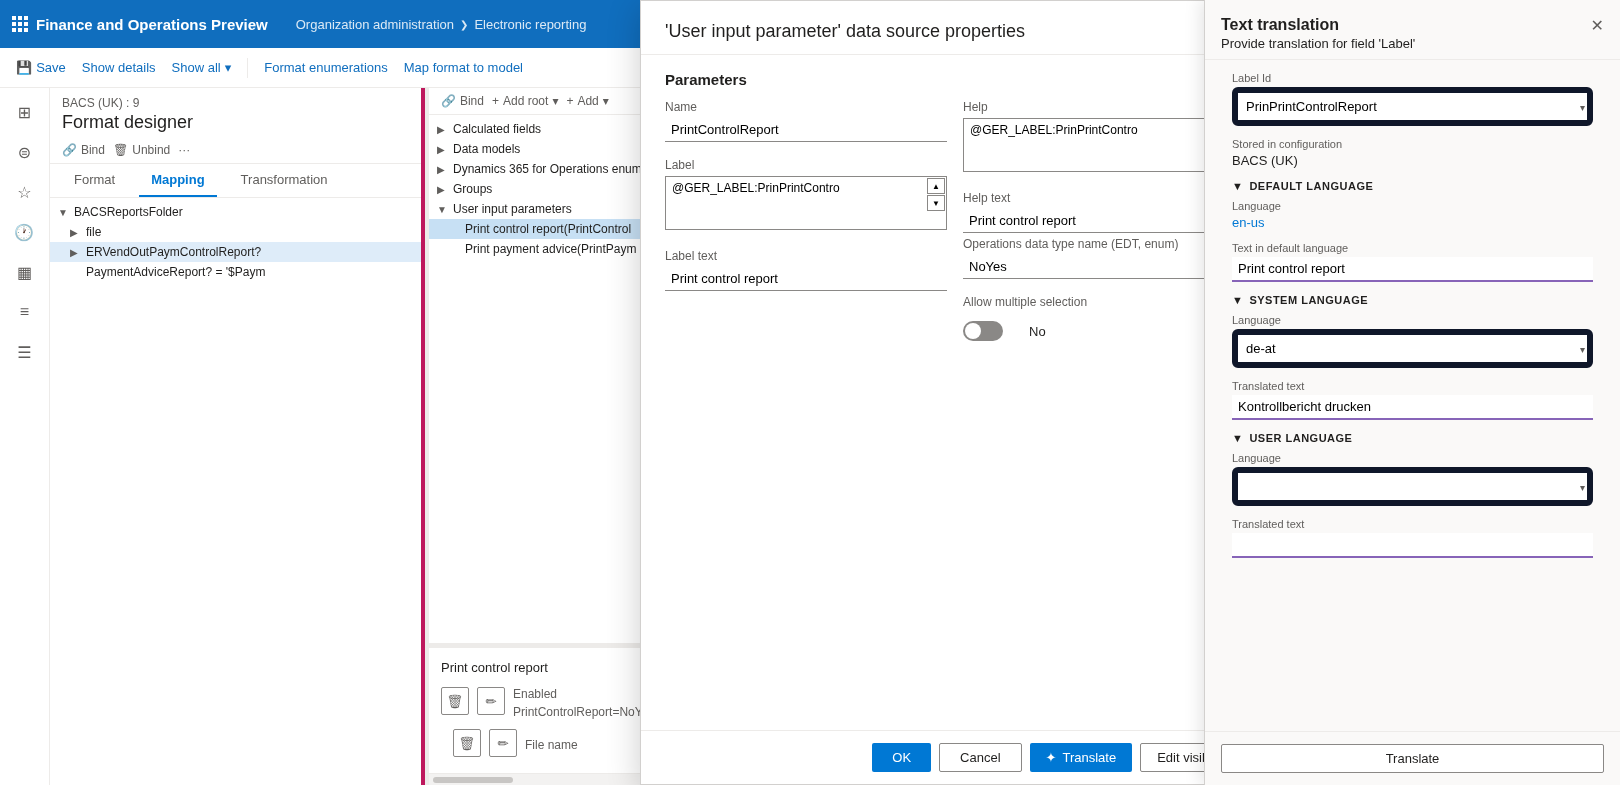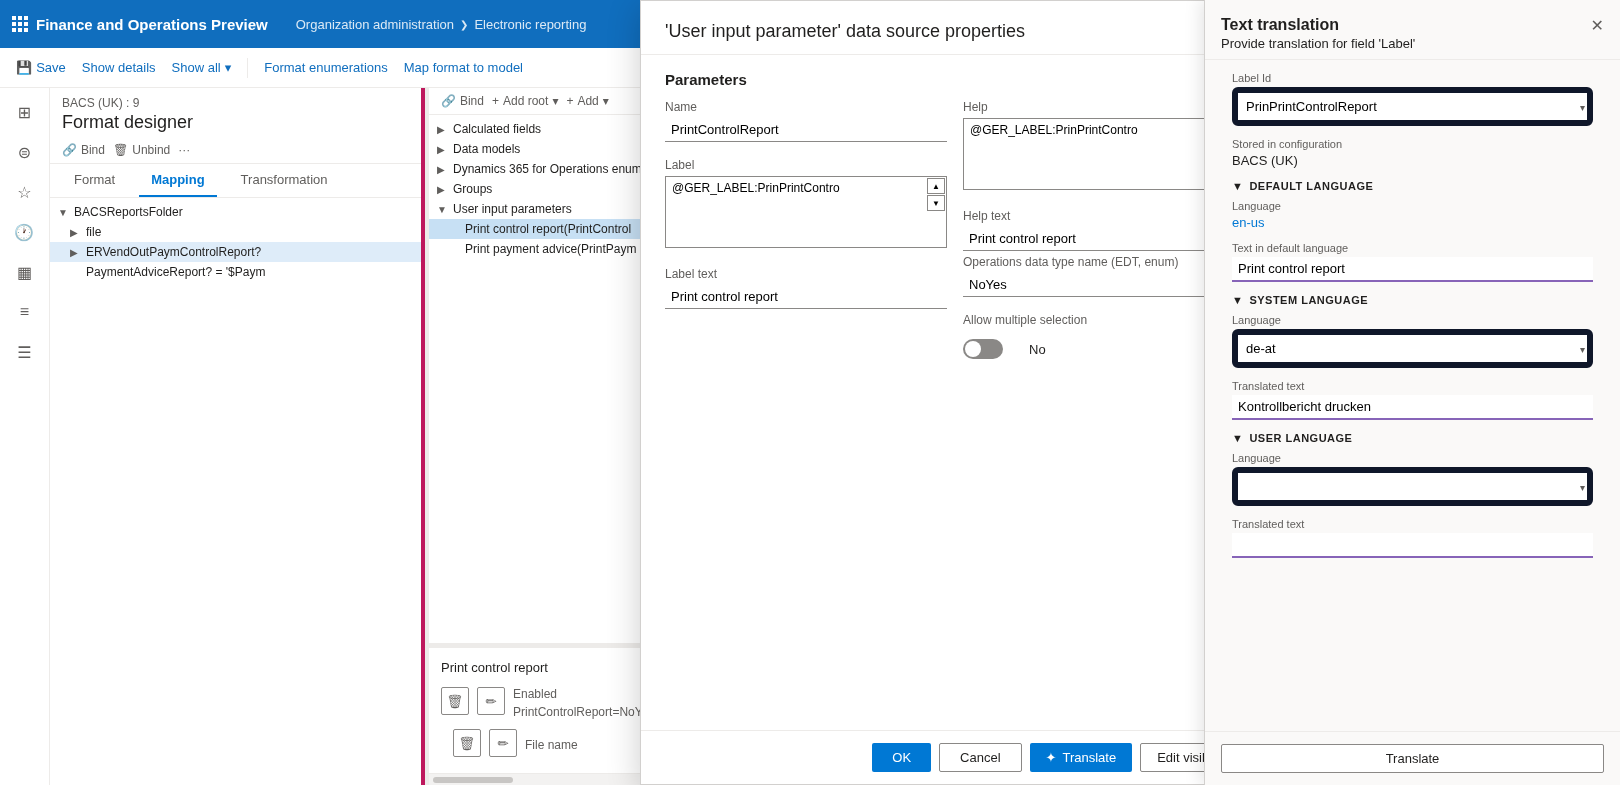--- a/index.html
+++ b/index.html
@@ -80,21 +80,21 @@
     
     .section-header { display: flex; align-items: center; justify-content: space-between; margin-bottom: 12px; }
     .section-title { font-size: 15px; font-weight: 600; color: #201f1e; }
     .section-collapse { cursor: pointer; color: #605e5c; }
 
     .form-grid { display: grid; grid-template-columns: 1fr 1fr; gap: 16px; }
     .form-group { display: flex; flex-direction: column; gap: 4px; }
     .form-label { font-size: 12px; color: #605e5c; }
     .form-input { border: none; border-bottom: 1px solid #8a8886; padding: 4px 6px; font-size: 13px; background: #fff; outline: none; }
     .form-textarea-wrapper { position: relative; }
-    .form-textarea { width: 100%; border: 1px solid #8a8886; font-size: 12px; padding: 4px 24px 4px 6px; background: #fff; resize: none; height: 72px; outline: none; font-family: inherit; }
+    .form-textarea { width: 100%; border: 1px solid #8a8886; font-size: 12px; padding: 4px 24px 4px 6px; background: #fff; resize: none; height: 54px; outline: none; font-family: inherit; }
     .textarea-arrows { position: absolute; right: 2px; top: 2px; display: flex; flex-direction: column; gap: 1px; }
     .arrow-btn { width: 18px; height: 16px; border: 1px solid #8a8886; background: #fff; cursor: pointer; display: flex; align-items: center; justify-content: center; font-size: 8px; }
 
     .form-select { border: none; border-bottom: 1px solid #8a8886; padding: 4px 24px 4px 6px; font-size: 13px; background: #fff; appearance: none; width: 100%; outline: none; cursor: pointer; }
     .select-wrapper { position: relative; }
     .select-arrow { position: absolute; right: 6px; top: 50%; transform: translateY(-50%); font-size: 10px; color: #605e5c; pointer-events: none; }
 
     .toggle-row { display: flex; align-items: center; gap: 26px; margin-top: 8px; }
     .toggle { width: 40px; height: 20px; background: #8a8886; border-radius: 10px; position: relative; cursor: pointer; }
     .toggle-knob { width: 16px; height: 16px; background: #fff; border-radius: 50%; position: absolute; top: 2px; left: 2px; transition: left 0.2s; }

